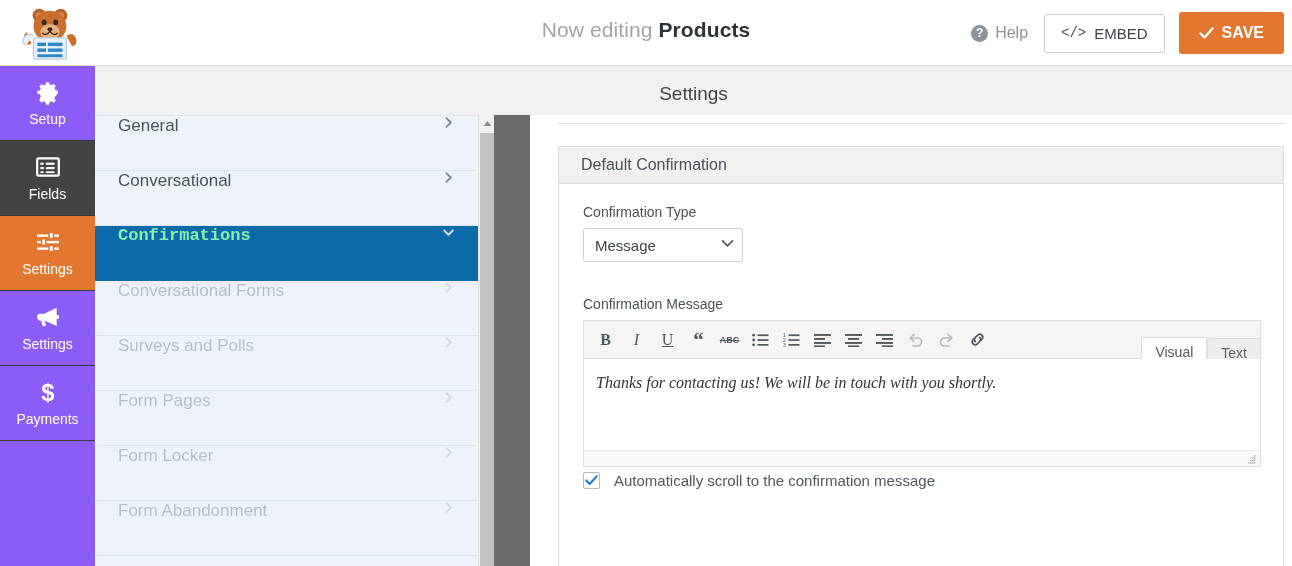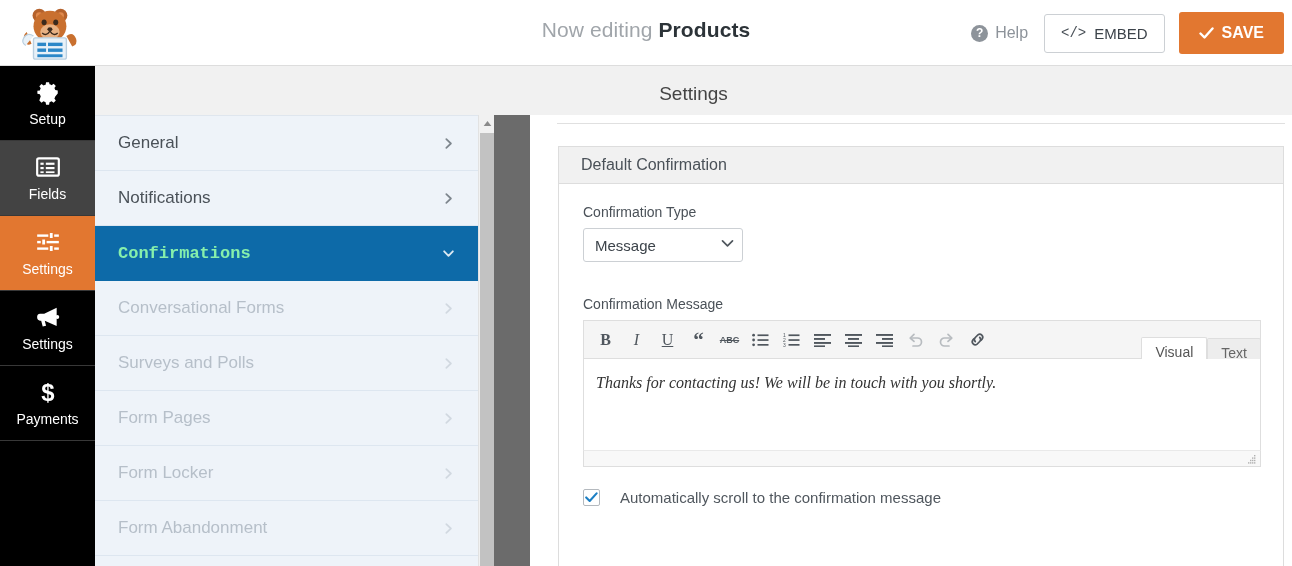--- a/index.html
+++ b/index.html
@@ -48,21 +48,21 @@
   .save-btn {
     display: flex; align-items: center; gap: 8px;
     background: #e27730; border: none; color: #fff; font-weight: bold;
     font-size: 16px; padding: 12px 20px; border-radius: 3px; cursor: pointer;
     font-family: "Liberation Sans", sans-serif;
   }
 
   
   .rail {
     position: absolute; left: 0; top: 66px; width: 95px; height: 500px;
-    background: #000000;
+    background: #8b5cf6;
   }
   .rail-item {
     height: 75px; display: flex; flex-direction: column;
     align-items: center; justify-content: center; gap: 6px;
     color: #ffffff; font-size: 14px; cursor: pointer;
     border-bottom: 1px solid #383838;
   }
   .rail-item.fields { background: #434343; }
   .rail-item.active { background: #e27730; }
   .rail-ico { width: 26px; height: 26px; display: block; }
@@ -75,21 +75,21 @@
   }
   .subheader-title { font-size: 19px; color: #444; }
 
   
   .settings-list {
     position: absolute; left: 95px; top: 115px; width: 383px; height: 451px;
     background: #eef3f9; overflow: hidden;
     border-top: 1px solid #dfe6ee;
   }
   .s-item {
-    height: 55px; display: flex; align-items: center; justify-content: space-between;
+    height: 55px; display: flex; justify-content: space-between;
     padding: 0 23px 0 23px; font-size: 17px; color: #4a5158;
     border-bottom: 1px solid #dde6f0; cursor: pointer;
   }
   .s-item.disabled { color: #b6bfc9; gap: 32px; }
   .s-item.active { background: #0d6aa8; color: #86efac; font-weight: bold; border-bottom-color: #0d6aa8; font-family: Liberation Mono, monospace; }
   .chev { width: 13px; height: 13px; opacity: .85; }
   .s-item.disabled .chev { opacity: .5; }
 
   
   .scrollbar {
@@ -164,21 +164,21 @@
     height: 108px; border: 1px solid #dedede; border-top: none; background: #fff;
     padding: 12px 12px 0 12px; position: relative; font-style: italic;
   }
   .editor-text { font-family: "Liberation Serif", serif; font-size: 16px; color: #333; line-height: 1.5; }
   .editor-bottom {
     position: absolute; left: -1px; right: -1px; bottom: -1px; height: 17px;
     background: #f8f8f8; border: 1px solid #dedede; border-top: 1px solid #e9e9e9;
   }
   .resize-grip { position: absolute; right: 3px; bottom: 2px; width: 10px; height: 10px; }
 
-  .check-row { display: flex; align-items: center; gap: 20px; margin-top: 22px; }
+  .check-row { display: flex; align-items: center; gap: 14px; margin-top: 5px; }
   .cbox {
     width: 17px; height: 17px; border: 1px solid #b4b9be; border-radius: 2px;
     background: #fff; display: flex; align-items: center; justify-content: center;
     cursor: pointer;
   }
   .check-label { font-size: 15px; color: #50575e; }
 </style>
 </head>
 <body>
 
@@ -291,21 +291,21 @@
   <div class="settings-list">
 
     <div class="s-item">
       <span>General</span>
       <svg class="chev" viewBox="0 0 12 12">
         <path d="M4 2 L8.2 6 L4 10" stroke="#6b737b" stroke-width="1.6" fill="none" stroke-linecap="round" stroke-linejoin="round"></path>
       </svg>
     </div>
 
     <div class="s-item">
-      <span>Notifications</span>
+      <span>Conversational</span>
       <svg class="chev" viewBox="0 0 12 12">
         <path d="M4 2 L8.2 6 L4 10" stroke="#6b737b" stroke-width="1.6" fill="none" stroke-linecap="round" stroke-linejoin="round"></path>
       </svg>
     </div>
 
     <div class="s-item active">
       <span>Confirmations</span>
       <svg class="chev" viewBox="0 0 12 12">
         <path d="M2 4 L6 8.2 L10 4" stroke="#ffffff" stroke-width="1.7" fill="none" stroke-linecap="round" stroke-linejoin="round"></path>
       </svg>

